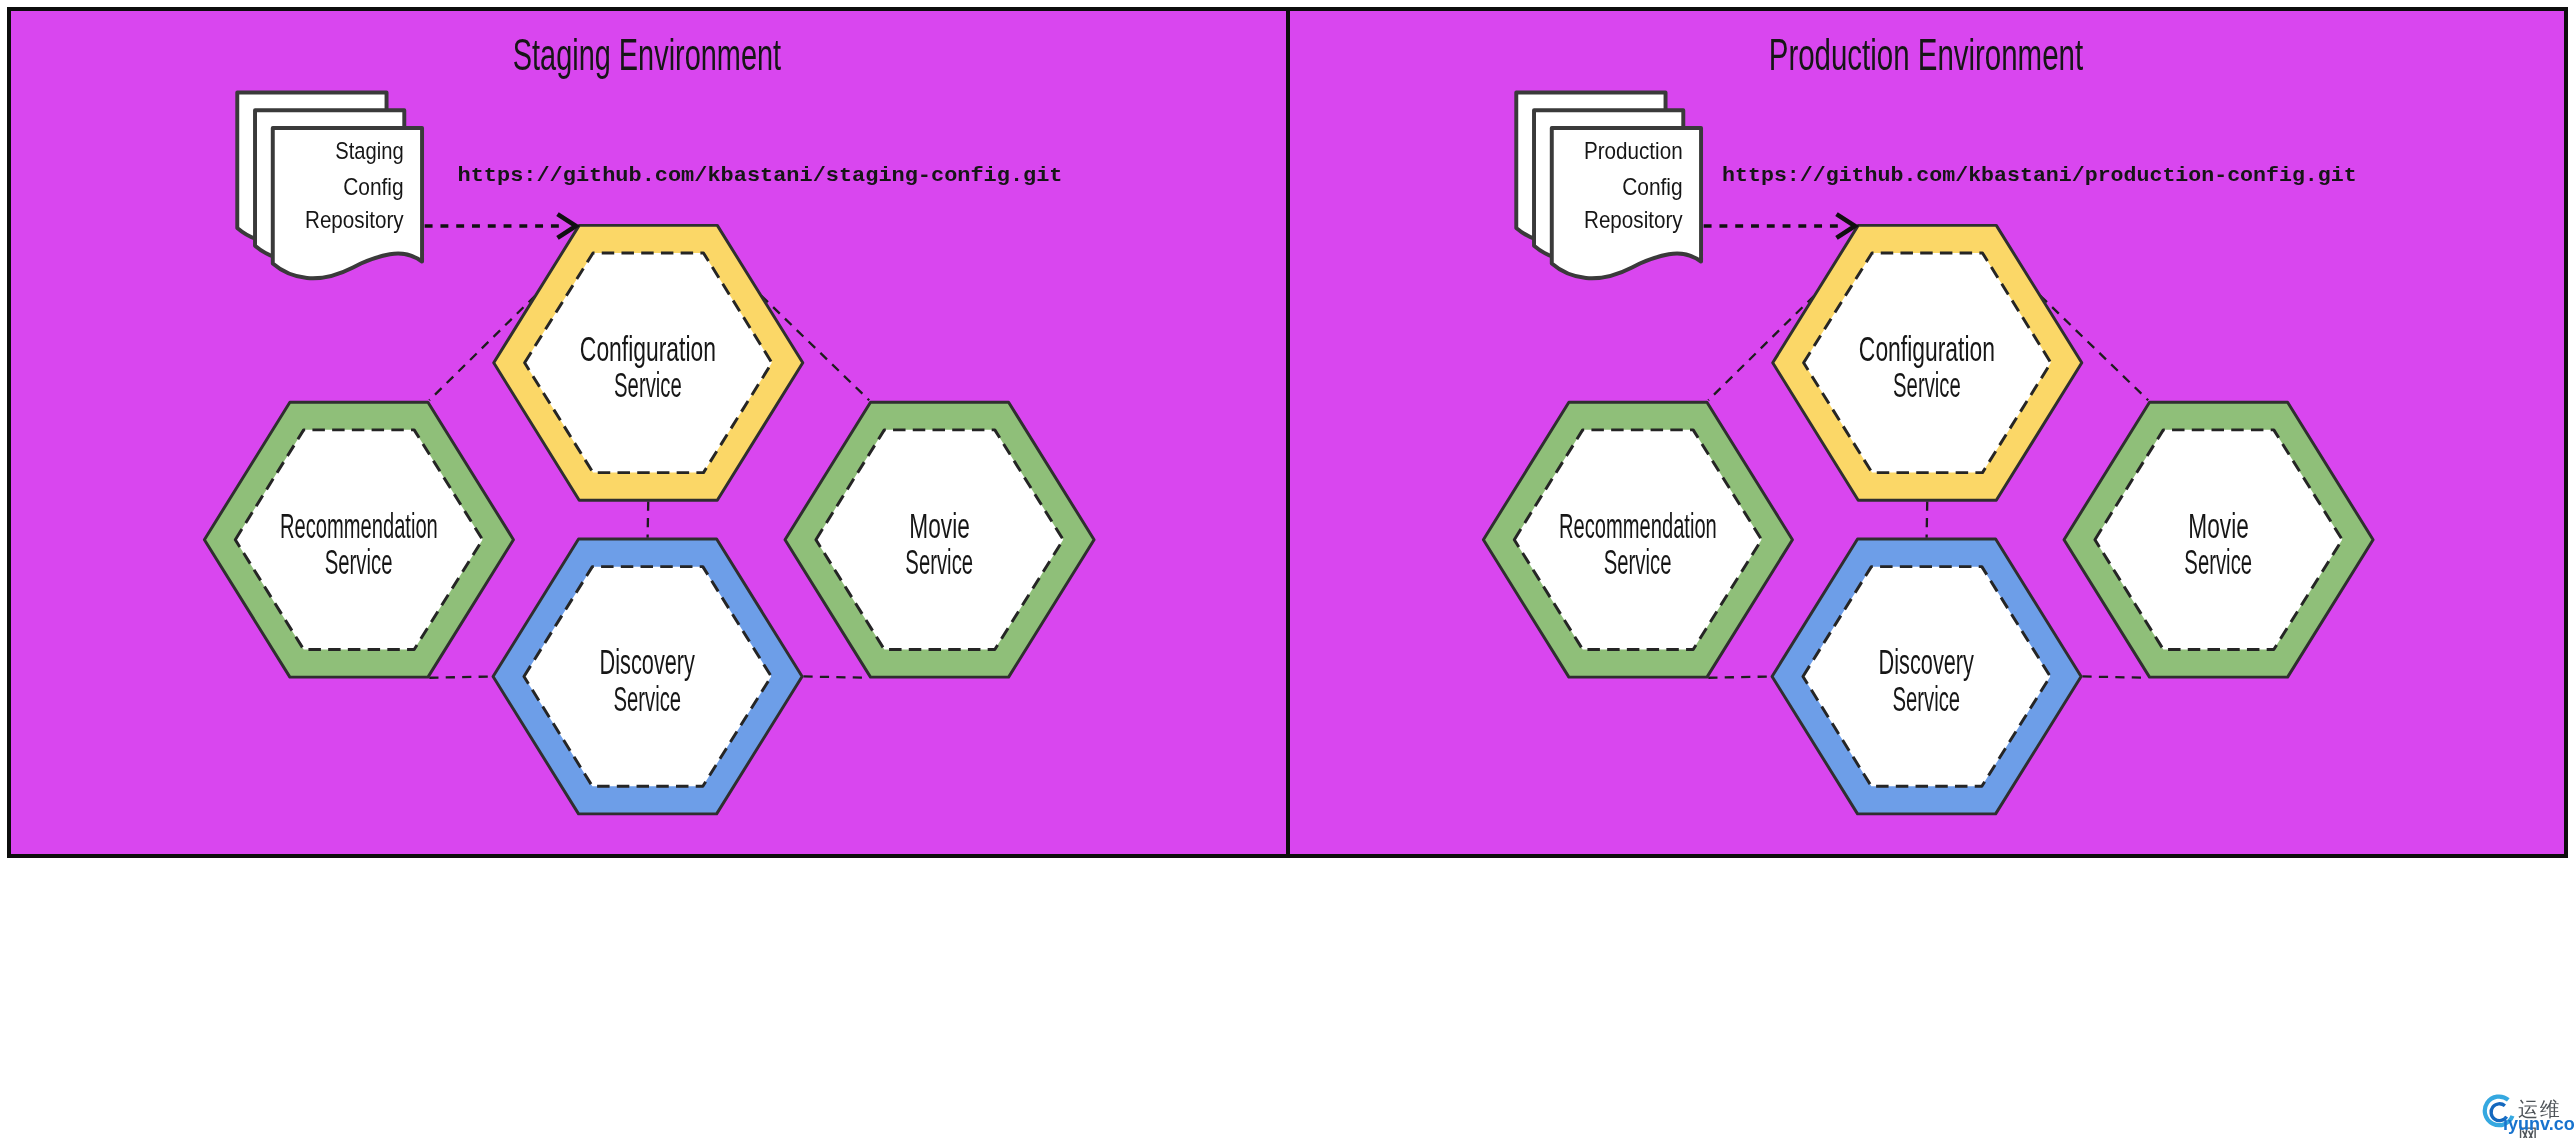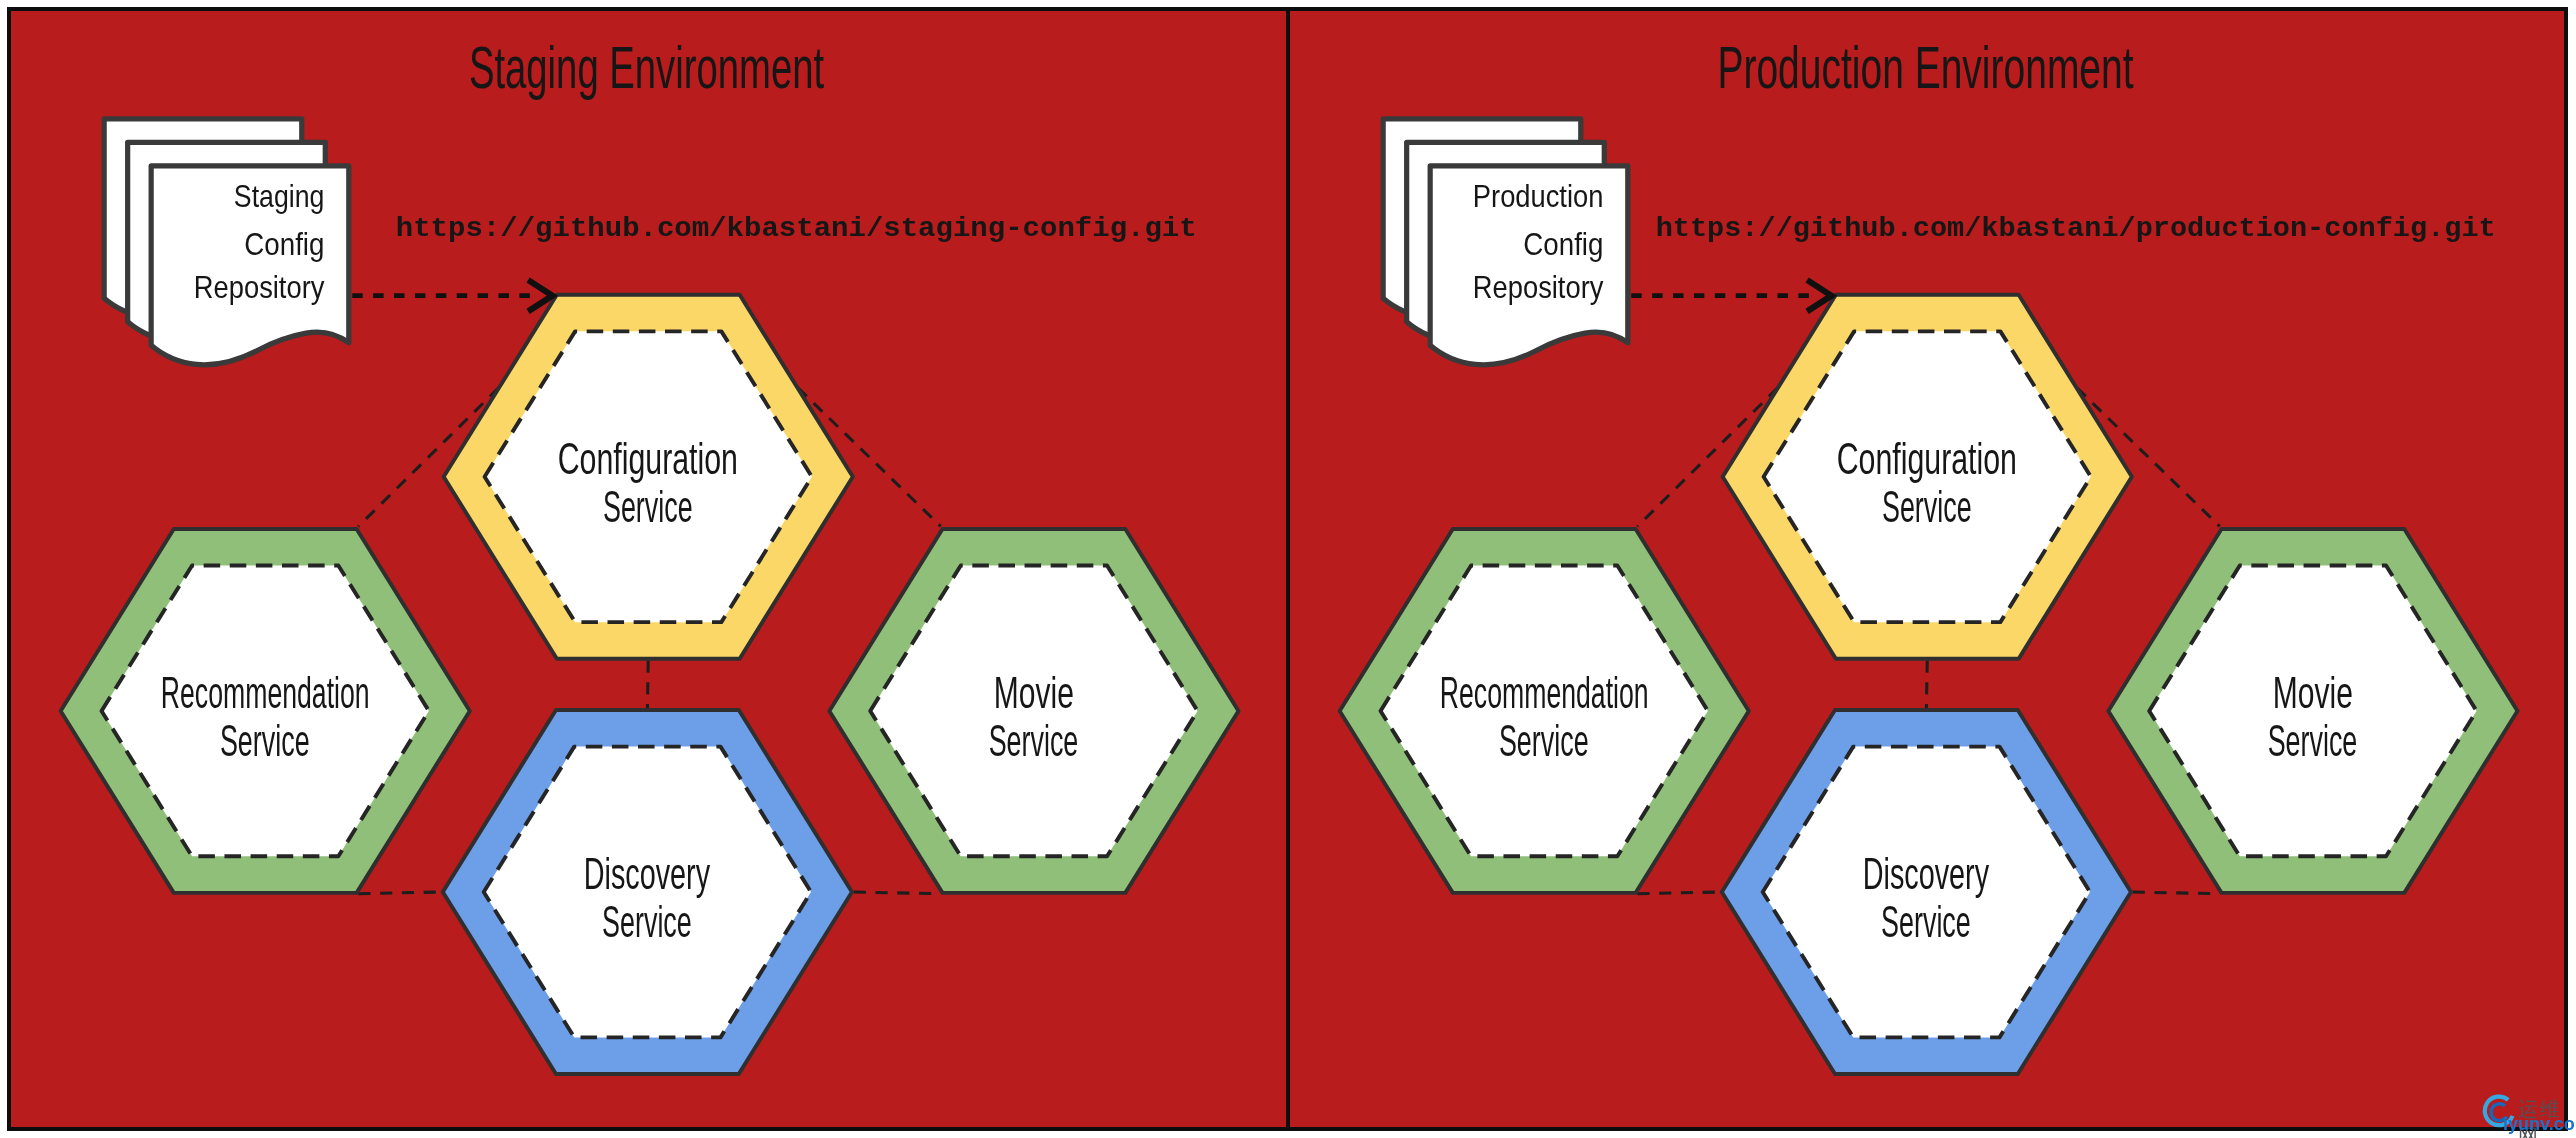--- a/index.html
+++ b/index.html
@@ -1,19 +1,19 @@
 <!DOCTYPE html>
 <html style="font-size:14px"><head>
 <meta charset="utf-8">
 <style>
   html,body{margin:0;padding:0;background:#ffffff;}
   body{width:2576px;height:1139px;position:relative;overflow:hidden;
        font-family:"Liberation Sans",sans-serif;}
-  .frame{position:absolute;left:7px;top:7px;width:2561px;height:1124px;
-         border:4.3px solid #0d0d0d;box-sizing:border-box;display:flex;background:#b91c1c;align-items:flex-end;}
+  .frame{position:absolute;left:7px;top:7px;width:2561px;height:851px;
+         border:4.3px solid #0d0d0d;box-sizing:border-box;display:flex;background:#d946ef;}
   .panel{flex:1 1 0;position:relative;min-width:0;}
   .panel + .panel{border-left:4.3px solid #0d0d0d;}
   .panel svg{display:block;width:100%;height:100%;}
 
   
   .hex-outer{stroke:#2f2f2f;stroke-width:4.5;stroke-linejoin:round;}
   .hex-inner{fill:#ffffff;stroke:#252525;stroke-width:4.5;stroke-dasharray:19 11;stroke-linejoin:round;}
   .connector{stroke:#1d1d1d;stroke-width:3.5;stroke-dasharray:14 11;fill:none;}
   .dash-arrow{stroke:#101010;stroke-width:5.5;stroke-dasharray:12 12;fill:none;}
   .arrow-head{stroke:#101010;stroke-width:7;fill:none;}

